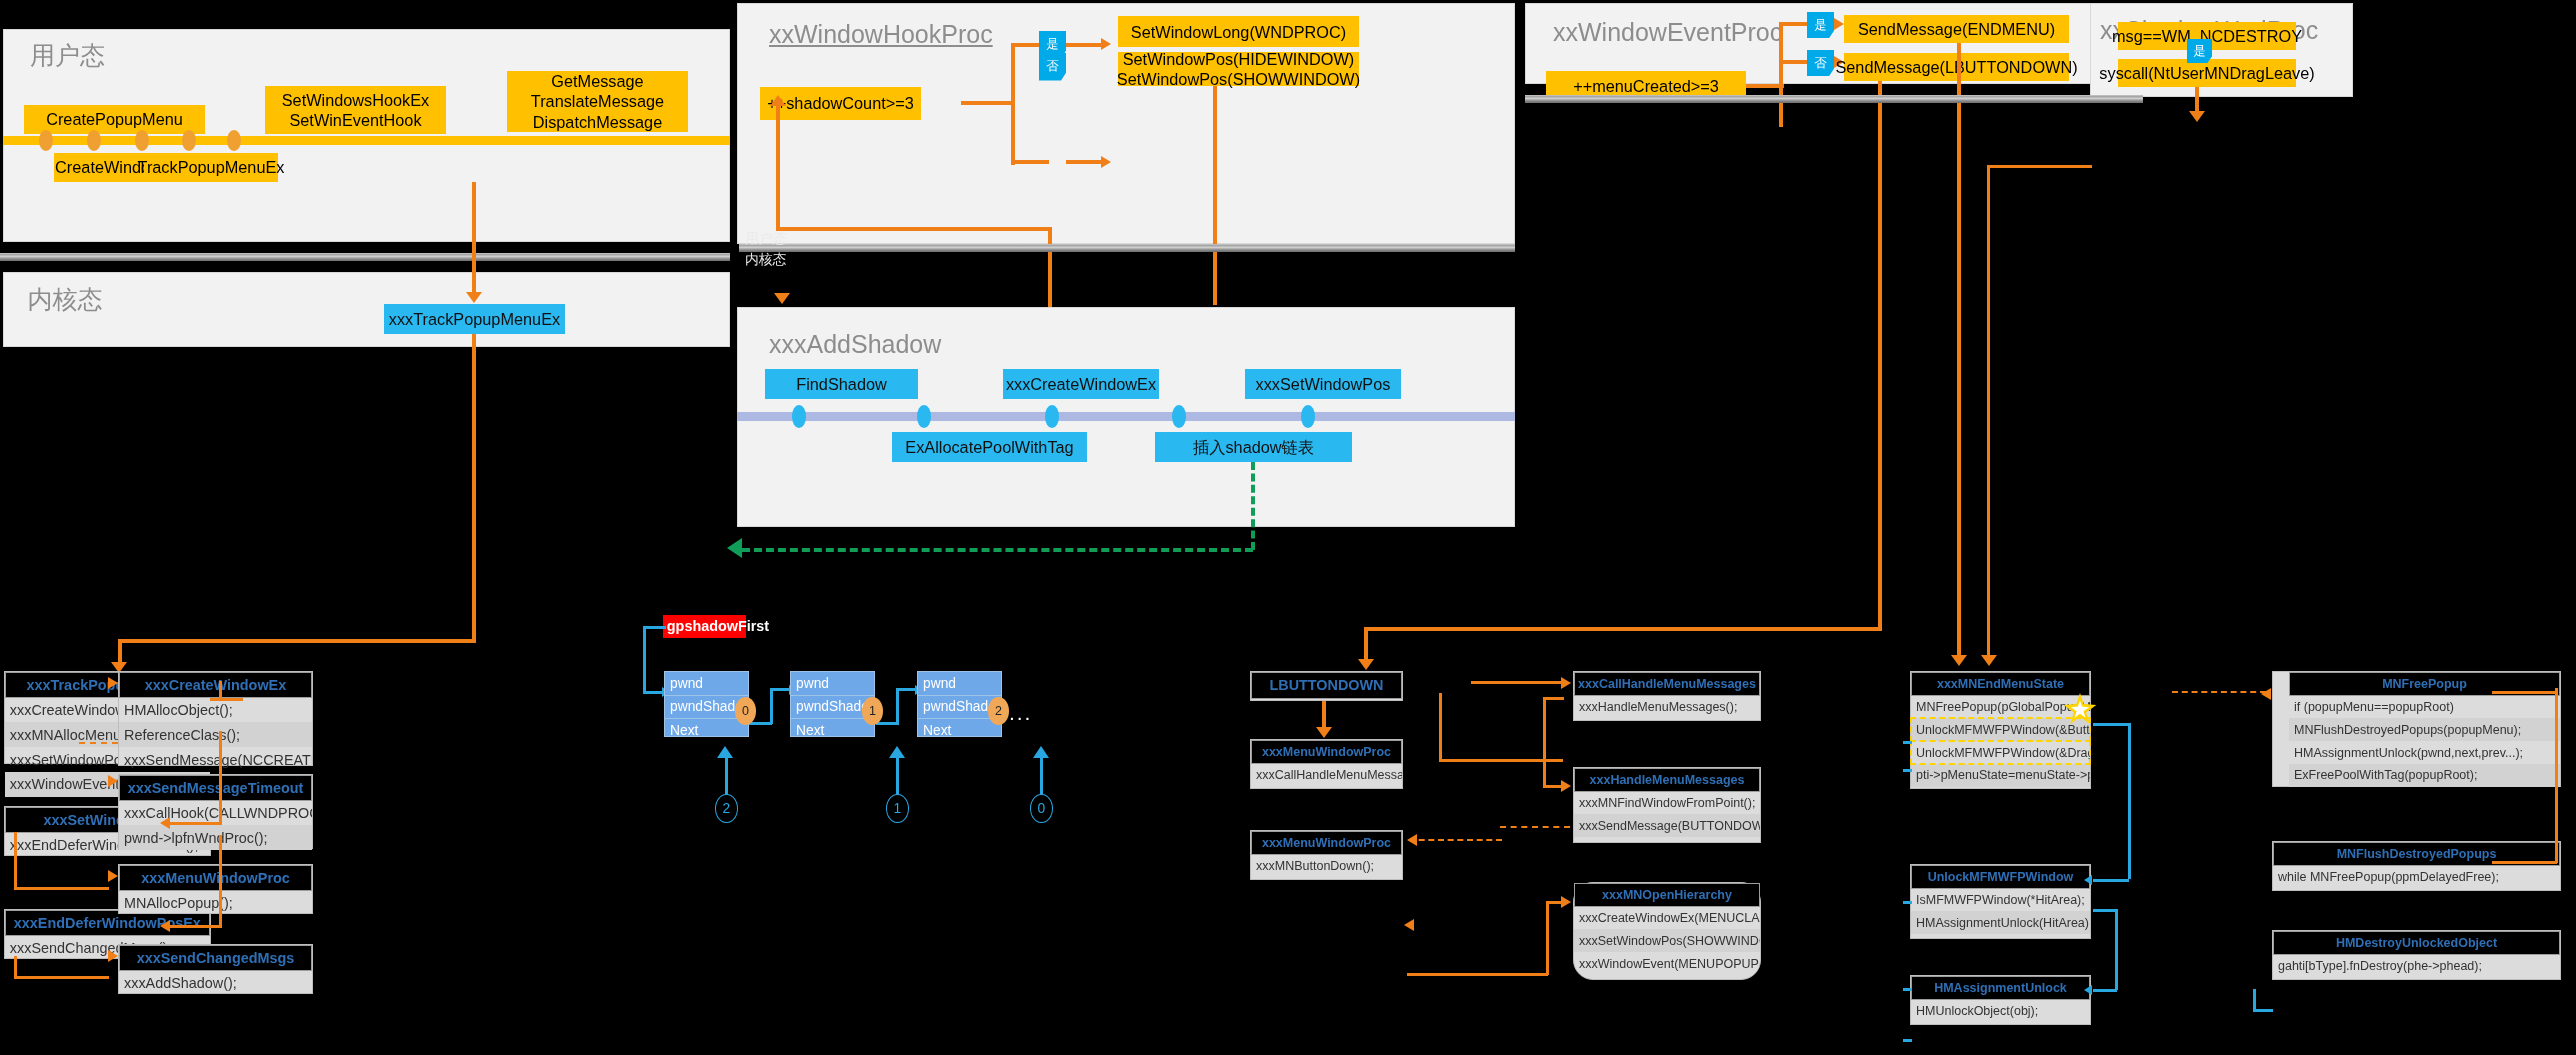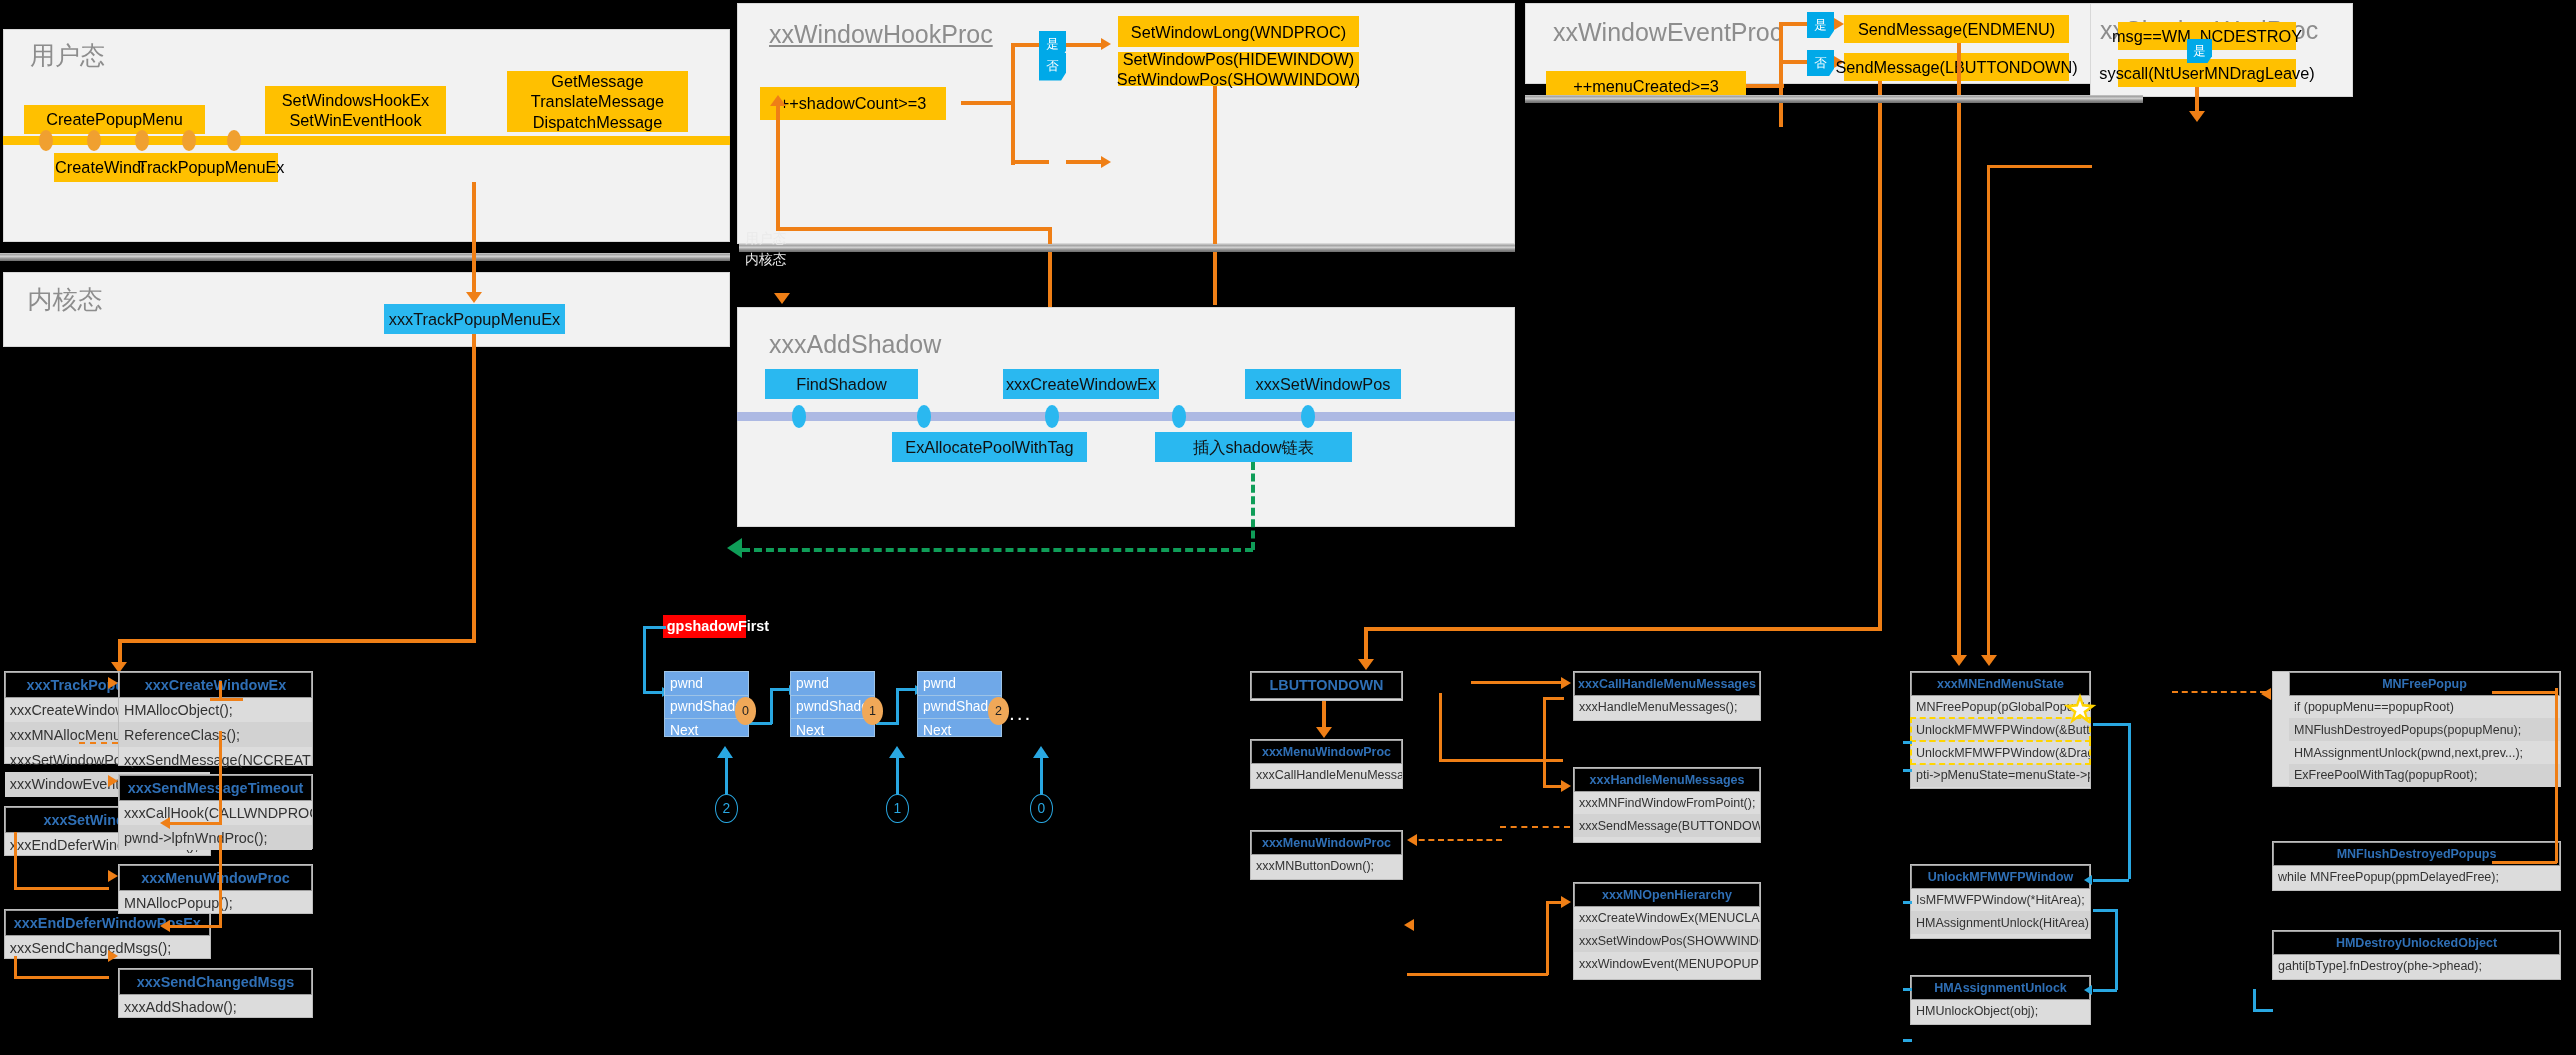--- a/index.html
+++ b/index.html
@@ -203,21 +203,21 @@
   <div class="arrow-d" style="left:466px; top:292px;"></div>
 
   <div class="ln" style="left:472px; top:334px; width:3.8px; height:309px;"></div>
   <div class="ln" style="left:118px; top:639px; width:358px; height:3.8px;"></div>
   <div class="ln" style="left:118px; top:639px; width:3.8px; height:25px;"></div>
   <div class="arrow-d" style="left:111px; top:662px;"></div>
 
   <div class="panel" style="left:737px; top:2.5px; width:778px; height:241px;"></div>
   <div class="panel-title" style="left:769px; top:20px;text-decoration:underline;">xxWindowHookProc</div>
 
-  <div class="ybox" style="left:760px; top:32px; width:186px; height:33px; top:87px;">++shadowCount&gt;=3</div>
+  <div class="ybox" style="left:760px; top:32px; width:161px; height:33px; top:87px;">++shadowCount&gt;=3</div>
 
   <div class="ln" style="left:961px; top:101px; width:54px; height:4.4px;"></div>
   <div class="ln" style="left:1011px; top:43px; width:4.4px; height:122px;"></div>
   <div class="ln" style="left:1011px; top:43px; width:38px; height:4.4px;"></div>
   <div class="ln" style="left:1011px; top:160px; width:38px; height:4.4px;"></div>
 
   <div class="chip" style="left:1039px; top:31px; width:27px; height:27.5px;">是</div>
   <div class="chip" style="left:1039px; top:54px; width:27px; height:27.5px; top:53px;">否</div>
 
   <div class="ln" style="left:1066px; top:43px; width:36px; height:4.4px;"></div>
@@ -394,21 +394,21 @@
     <div class="fcard-hd">xxxSendMessageTimeout</div>
     <div class="fcard-row">xxxCallHook(CALLWNDPROC);</div>
     <div class="fcard-row alt">pwnd-&gt;lpfnWndProc();</div>
   </div>
 
   <div class="fcard" style="left:118px; top:864px; width:195px; height:50px;">
     <div class="fcard-hd">xxxMenuWindowProc</div>
     <div class="fcard-row">MNAllocPopup();</div>
   </div>
 
-  <div class="fcard" style="left:118px; top:944px; width:195px; height:50px;margin-top:24px;">
+  <div class="fcard" style="left:118px; top:944px; width:195px; height:50px;">
     <div class="fcard-hd">xxxSendChangedMsgs</div>
     <div class="fcard-row">xxxAddShadow();</div>
   </div>
 
   <div class="ln" style="left:210px; top:698px; width:33px; height:3.1px;"></div>
   <div class="ln" style="left:219px; top:681px; width:3.1px; height:20px;"></div>
   <div class="arrow-r" style="left:108px; top:677px;"></div>
 
   <div class="ln" style="left:219px; top:731px; width:3.1px; height:94px;"></div>
   <div class="ln" style="left:169px; top:822px; width:53px; height:3.1px;"></div>
@@ -452,21 +452,21 @@
     <div class="fcard-hd" style="font-size:12.5px;">xxxCallHandleMenuMessages</div>
     <div class="fcard-row" style="font-size:12.5px;">xxxHandleMenuMessages();</div>
   </div>
 
   <div class="fcard" style="left:1573px; top:767px; width:188px; height:76px;">
     <div class="fcard-hd" style="font-size:12.5px;">xxxHandleMenuMessages</div>
     <div class="fcard-row" style="font-size:12.5px;">xxxMNFindWindowFromPoint();</div>
     <div class="fcard-row alt" style="font-size:12.5px;">xxxSendMessage(BUTTONDOWN);</div>
   </div>
 
-  <div class="fcard" style="left:1573px; top:882px; width:188px; height:98px;">
+  <div class="fcard" style="left:1573px; top:882px; width:188px; height:98px;border-radius:20px;">
     <div class="fcard-hd" style="font-size:12.5px;">xxxMNOpenHierarchy</div>
     <div class="fcard-row" style="font-size:12.5px;">xxxCreateWindowEx(MENUCLASS);</div>
     <div class="fcard-row alt" style="font-size:12.5px;">xxxSetWindowPos(SHOWWINDOW);</div>
     <div class="fcard-row" style="font-size:12.5px;">xxxWindowEvent(MENUPOPUPSTART);</div>
   </div>
 
   <div class="ln" style="left:1439px; top:759px; width:124px; height:3.1px;"></div>
   <div class="ln" style="left:1439px; top:693px; width:3.1px; height:68px;"></div>
   <div class="arrow-r" style="left:1561px; top:677px;"></div>
   <div class="ln" style="left:1471px; top:681px; width:93px; height:3.1px;"></div>

